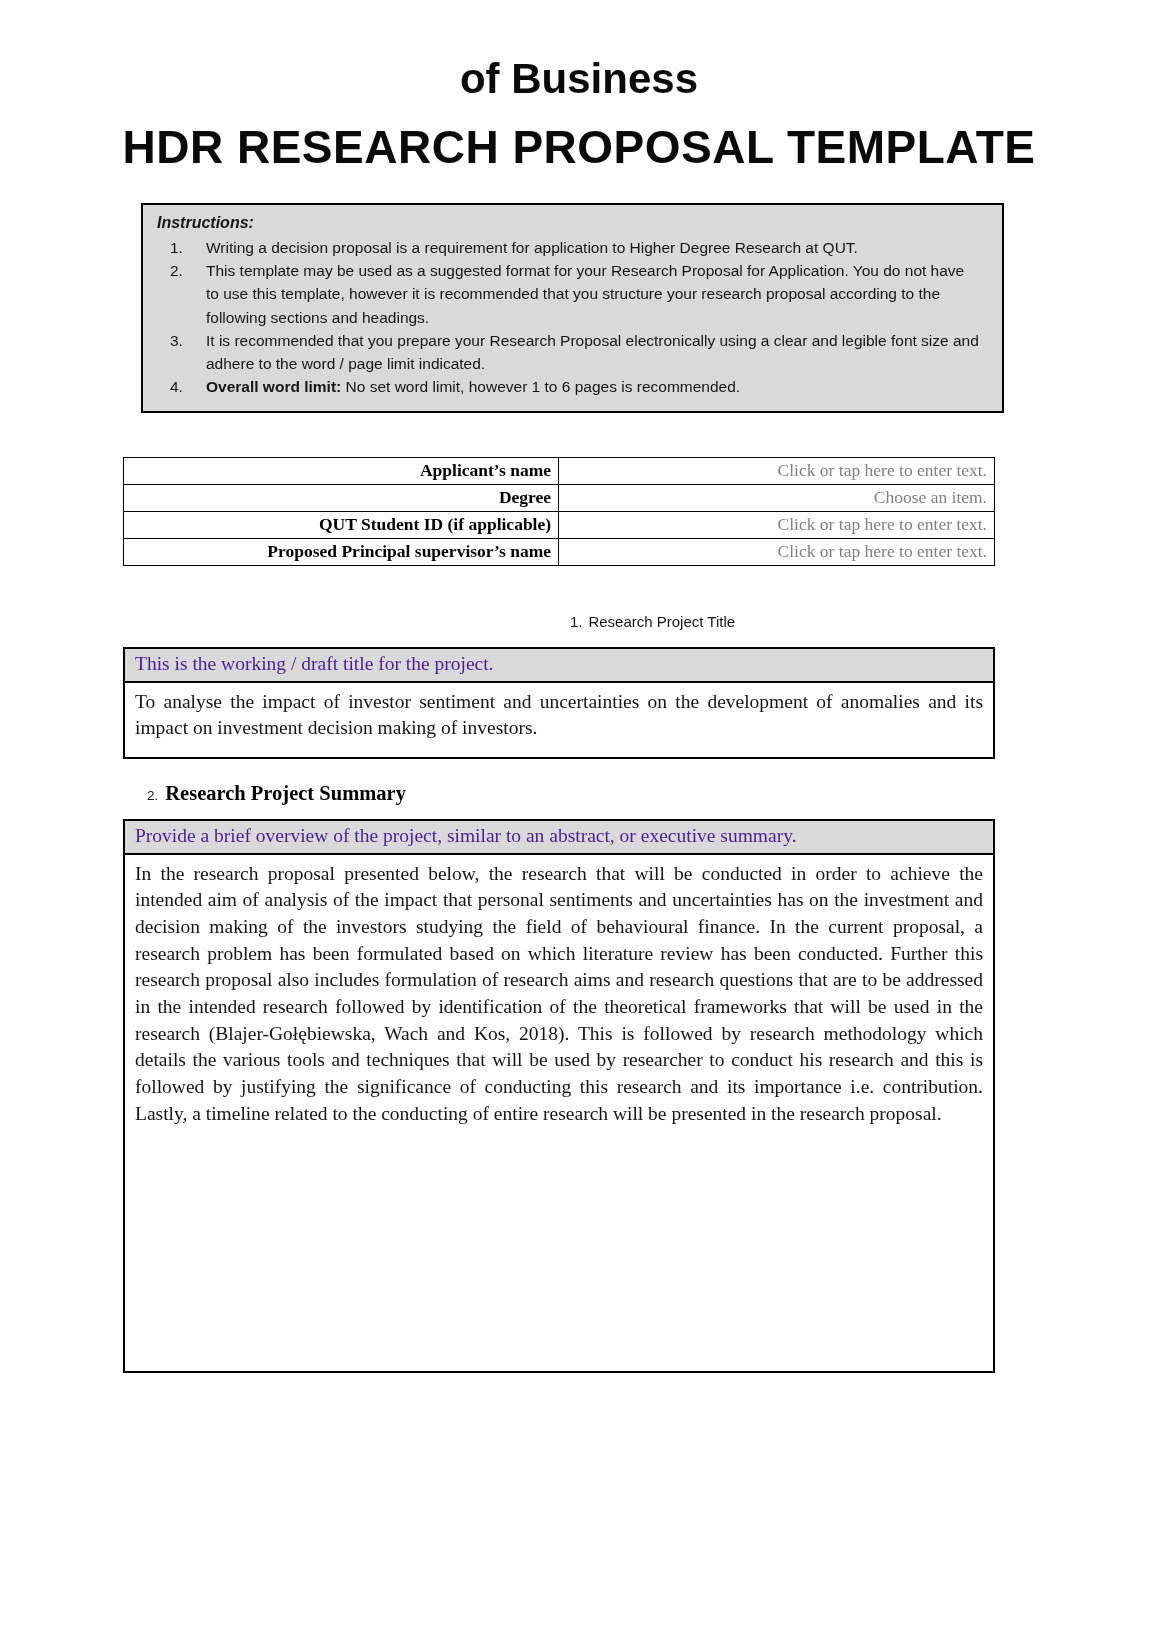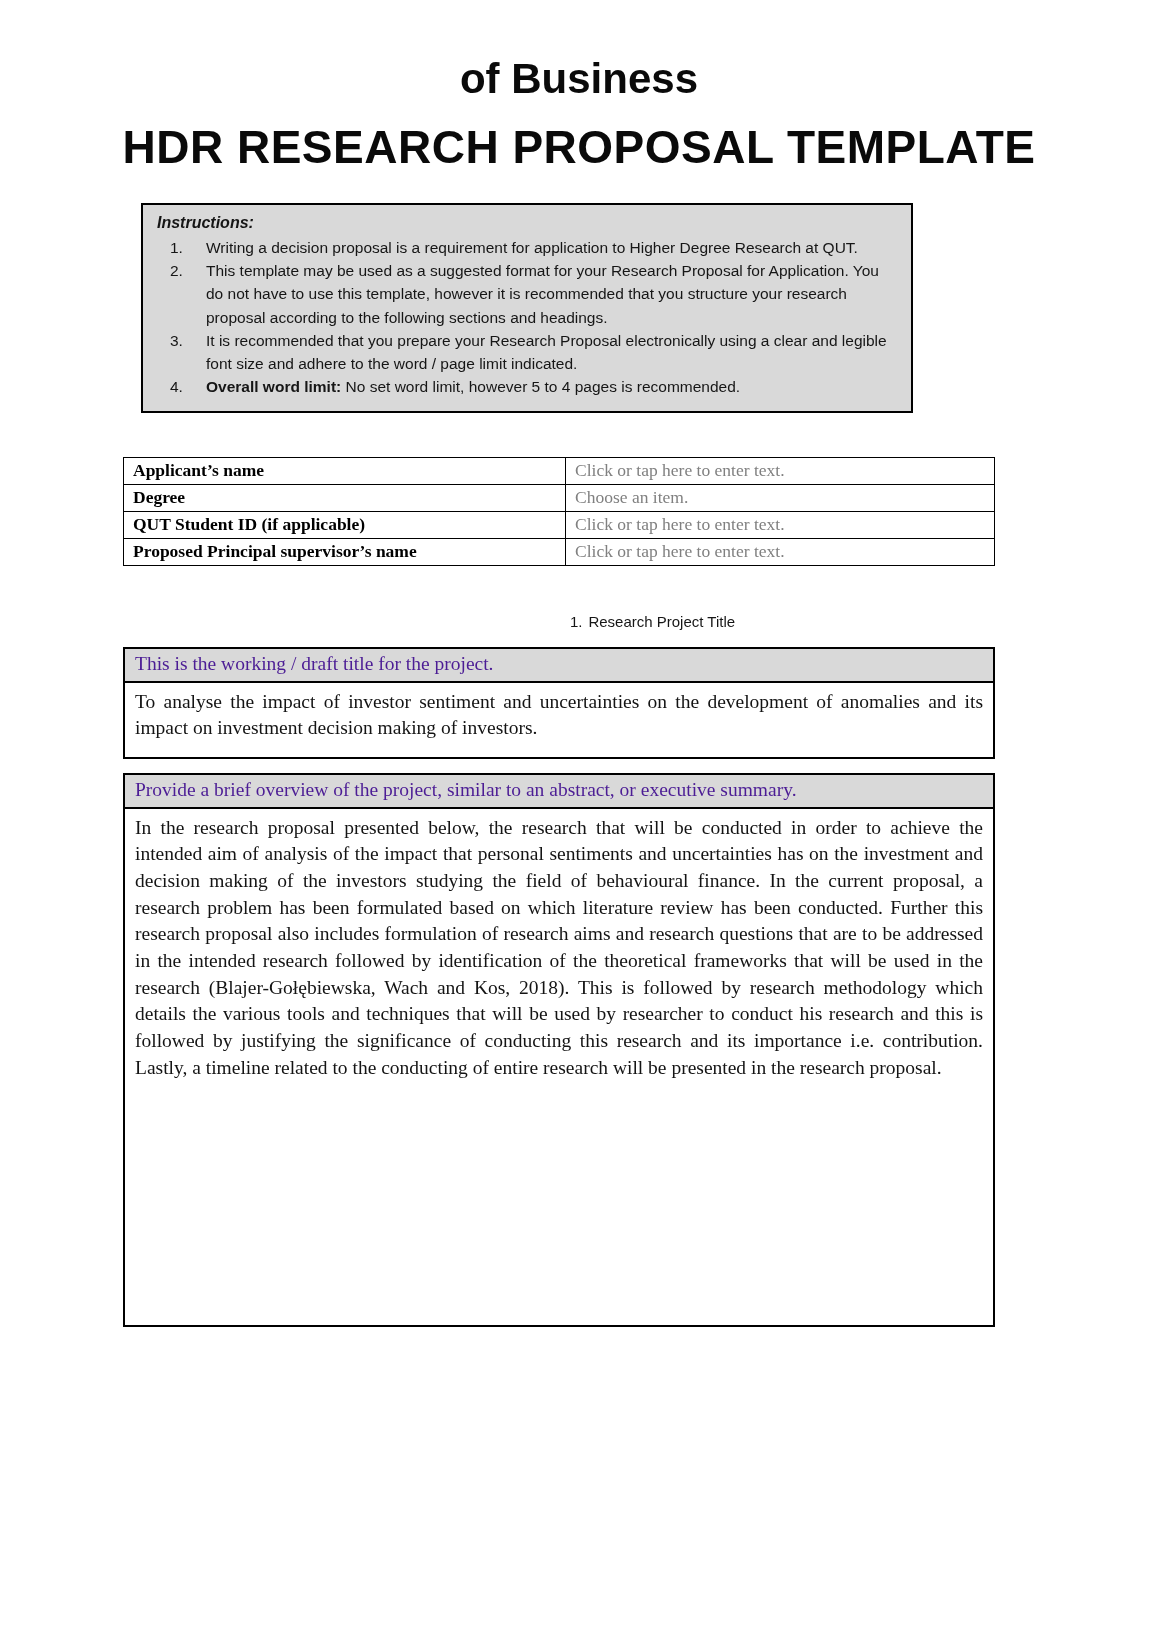--- a/index.html
+++ b/index.html
@@ -29,21 +29,21 @@
     font-size: 46px;
     line-height: 1.1;
     letter-spacing: 0.5px;
     color: #0a0a0a;
   }
 
   
   .insbox {
     box-sizing: border-box;
     margin: 30px 0 0 141px;
-    width: 772px;
+    width: 863px;
     background: #d9d9d9;
     border: 2px solid #000;
     padding: 9px 14px 12px 14px;
     font-family: "Liberation Sans", sans-serif;
     font-size: 15.5px;
     color: #161616;
   }
   .ins-head {
     font-weight: 700;
     font-style: italic;
@@ -58,23 +58,24 @@
   
   .applicant-table {
     margin: 44px 0 0 123px;
     width: 872px;
     border-collapse: collapse;
     font-size: 17.5px;
     table-layout: fixed;
   }
   .applicant-table td {
     border: 1.5px solid #000;
-    padding: 1px 14px 2px 9px;
+    padding: 1px 7px 2px 9px;
     height: 23px;
     vertical-align: middle;
+    text-align: right;
   }
   .applicant-table td.lbl { font-weight: 700; width: 48%; color: #000; }
   .applicant-table td.val { color: #808080; }
 
   
   .sec-heading1 {
     margin: 47px 0 0 147px;
     font-family: "Liberation Sans", sans-serif;
     font-size: 15px;
     color: #161616;
@@ -139,21 +140,21 @@
     <div class="ins-item">
       <span class="ins-num">2.</span>
       <span class="ins-text"><b class="ins-lead"></b><span>This template may be used as a suggested format for your Research Proposal for Application. You do not have to use this template, however it is recommended that you structure your research proposal according to the following sections and headings.</span></span>
     </div>
     <div class="ins-item">
       <span class="ins-num">3.</span>
       <span class="ins-text"><b class="ins-lead"></b><span>It is recommended that you prepare your Research Proposal electronically using a clear and legible font size and adhere to the word / page limit indicated.</span></span>
     </div>
     <div class="ins-item">
       <span class="ins-num">4.</span>
-      <span class="ins-text"><b class="ins-lead">Overall word limit:</b><span> No set word limit, however 5 to 4 pages is recommended.</span></span>
+      <span class="ins-text"><b class="ins-lead">Overall word limit:</b><span> No set word limit, however 1 to 6 pages is recommended.</span></span>
     </div>
   </div>
 
   <table class="applicant-table">
     <tbody>
       <tr>
         <td class="lbl">Applicant’s name</td>
         <td class="val">Click or tap here to enter text.</td>
       </tr>
       <tr>
@@ -173,19 +174,22 @@
 
   <div class="sec-heading1">
     <span class="num">1.</span><span>Research Project Title</span>
   </div>
 
   <div class="box title-box">
     <div class="box-prompt">This is the working / draft title for the project.</div>
     <div class="box-body">To analyse the impact of investor sentiment and uncertainties on the development of anomalies and its impact on investment decision making of investors.</div>
   </div>
 
+  <div class="sec-heading2">
+    <span class="sec2-num">2.</span><span class="sec2-text">Research Project Summary</span>
+  </div>
 
   <div class="box summary-box">
     <div class="box-prompt">Provide a brief overview of the project, similar to an abstract, or executive summary.</div>
     <div class="box-body">In the research proposal presented below, the research that will be conducted in order to achieve the intended aim of analysis of the impact that personal sentiments and uncertainties has on the investment and decision making of the investors studying the field of behavioural finance. In the current proposal, a research problem has been formulated based on which literature review has been conducted. Further this research proposal also includes formulation of research aims and research questions that are to be addressed in the intended research followed by identification of the theoretical frameworks that will be used in the research (Blajer-Gołębiewska, Wach and Kos, 2018). This is followed by research methodology which details the various tools and techniques that will be used by researcher to conduct his research and this is followed by justifying the significance of conducting this research and its importance i.e. contribution. Lastly, a timeline related to the conducting of entire research will be presented in the research proposal.</div>
   </div>
 
 </div>
 
 </body></html>

